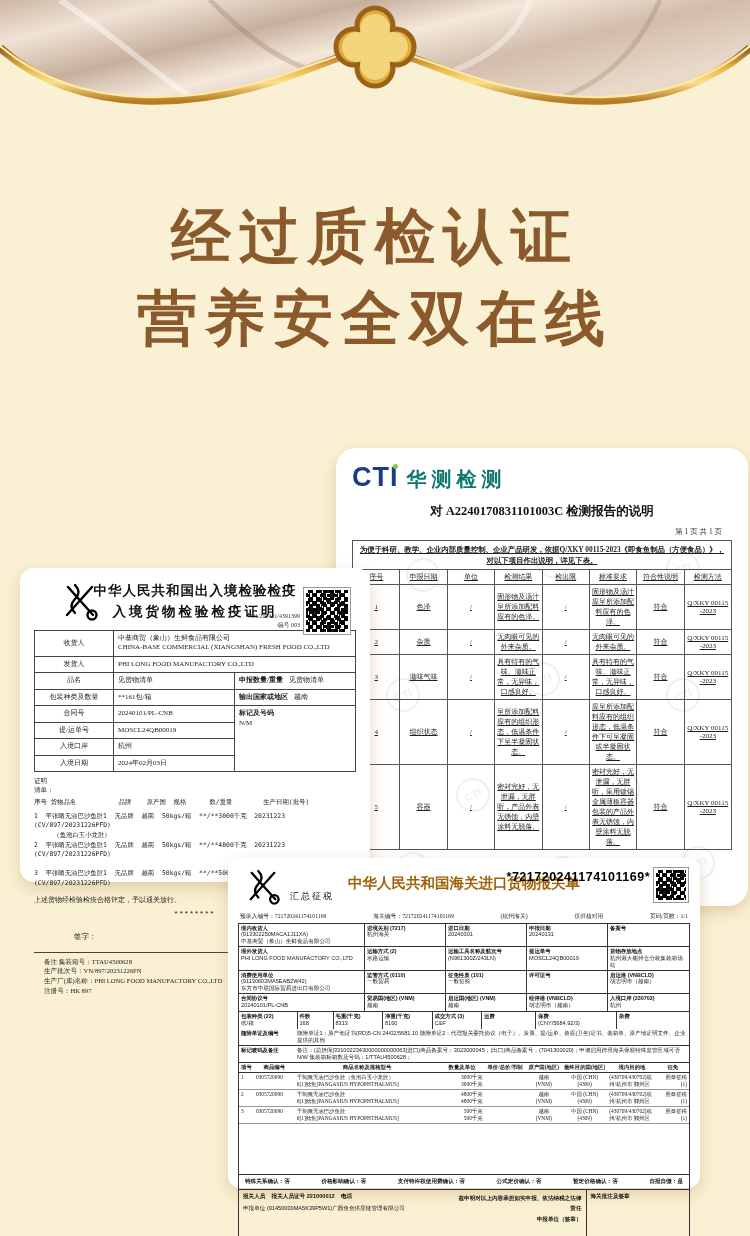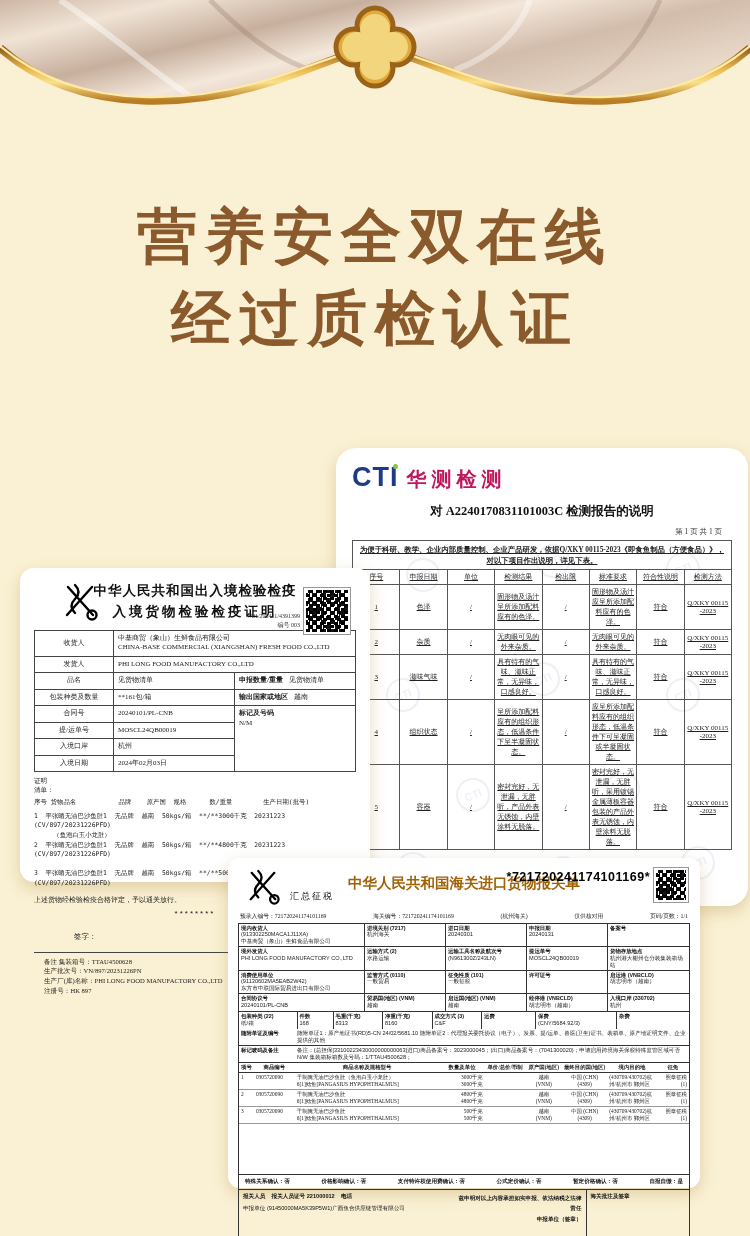--- a/index.html
+++ b/index.html
@@ -13,21 +13,21 @@
       font-size:60px;line-height:82px;letter-spacing:8px;color:#8B5A2C;}
   
   .card{position:absolute;background:#fff;box-shadow:0 6px 16px rgba(170,130,60,.30);}
   .cti-card{left:336px;top:448px;width:412px;height:458px;border-radius:20px;padding:14px 16px;z-index:1;box-sizing:border-box;}
   .ciq-card{left:20px;top:568px;width:350px;height:314px;border-radius:14px;padding:10px 14px;z-index:2;box-sizing:border-box;}
   .customs-card{left:228px;top:858px;width:472px;height:330px;border-radius:12px;padding:8px 10px;z-index:3;box-sizing:border-box;}
   
   .cti-logo-row{display:flex;align-items:baseline;gap:8px;}
   .cti-logo{font-family:"Liberation Sans",sans-serif;font-weight:bold;font-size:27px;color:#1E3B87;letter-spacing:1px;position:relative;}
   .cti-logo::after{content:"";position:absolute;right:1px;top:2px;width:5px;height:5px;border-radius:50%;background:#8DC63F;}
-  .cti-logo-cn{font-weight:bold;font-size:20px;color:#be185d;letter-spacing:5px;}
+  .cti-logo-cn{font-weight:bold;font-size:20px;color:#0f766e;letter-spacing:5px;}
   .cti-title{text-align:center;font-weight:bold;font-size:12.5px;color:#111;margin-top:10px;font-family:"Liberation Serif",serif;}
   .cti-pageinfo{text-align:right;font-size:7.5px;color:#333;margin:7px 10px 3px 0;font-family:"Liberation Serif",serif;}
   table.cti{width:100%;border-collapse:collapse;table-layout:fixed;font-size:7px;color:#222;
       font-family:"Liberation Serif",serif;text-decoration:underline;}
   table.cti td,table.cti th{border:1px solid #555;padding:2px 2px;text-align:center;vertical-align:middle;word-break:break-all;}
   table.cti .intro{font-weight:bold;font-size:7.4px;line-height:1.5;padding:3px 6px;}
   .cti-note{font-size:7px;color:#222;margin-top:8px;padding-left:14px;font-family:"Liberation Serif",serif;}
   .wm{position:absolute;width:30px;height:30px;border:2px solid #1E3B87;border-radius:50%;
       color:#1E3B87;font-size:11px;font-weight:bold;display:flex;align-items:center;justify-content:center;
       transform:rotate(-22deg);opacity:.07;pointer-events:none;}
@@ -123,22 +123,22 @@
         <circle cx="375" cy="29" r="15" fill="#f2d57c"></circle>
         <circle cx="375" cy="65" r="15" fill="#f2d57c"></circle>
         <circle cx="357" cy="47" r="15" fill="#f2d57c"></circle>
         <circle cx="393" cy="47" r="15" fill="#f2d57c"></circle>
         <circle cx="375" cy="47" r="16" fill="#f2d57c"></circle>
       </g>
     </svg>
   </div>
 
   <div class="main-title">
+    <div>经过质检认证</div>
     <div>营养安全双在线</div>
-    <div>经过质检认证</div>
   </div>
 
   <section class="card cti-card">
     <div class="cti-logo-row">
       <span class="cti-logo">CTI</span>
       <span class="cti-logo-cn">华测检测</span>
     </div>
     <div class="cti-title">对 A2240170831101003C 检测报告的说明</div>
     <div class="cti-pageinfo">第 1 页 共 1 页</div>
     <table class="cti">

